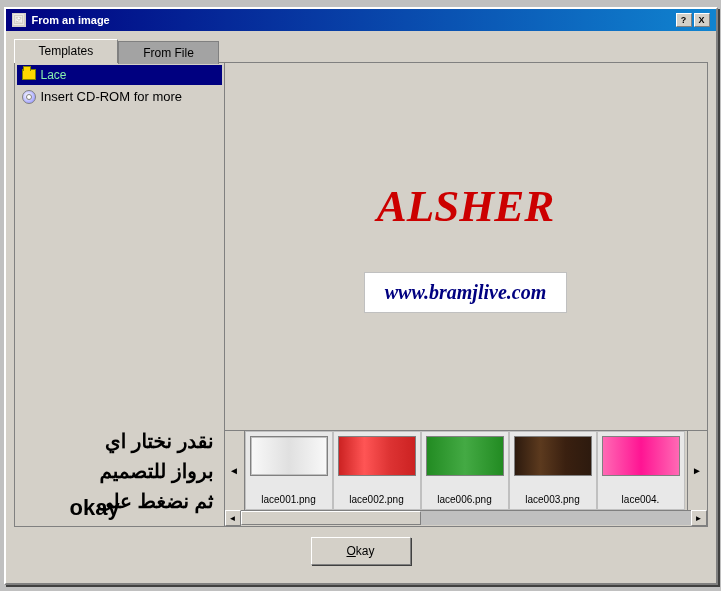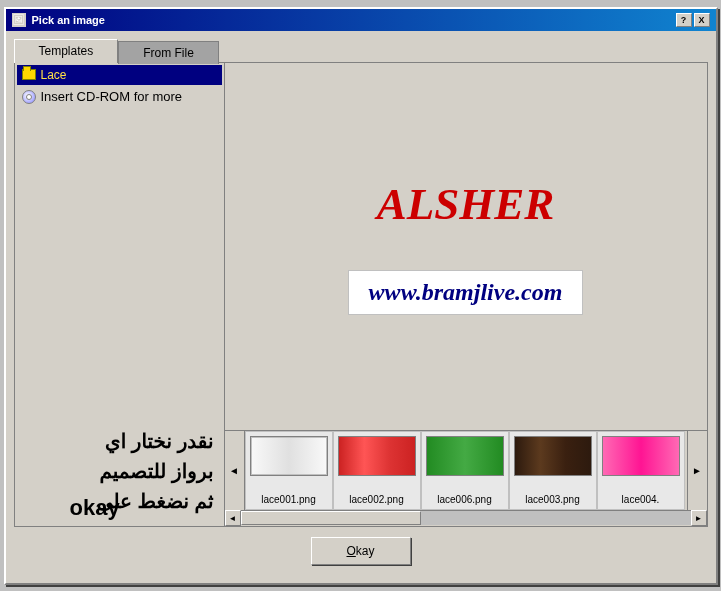--- a/index.html
+++ b/index.html
@@ -121,21 +121,21 @@
       flex: 1;
       overflow-y: auto;
       padding: 2px;
     }
     .tree-item {
       display: flex;
       align-items: center;
       gap: 4px;
       padding: 2px 4px;
       background: #000080;
-      color: #fde047;
+      color: #86efac;
     }
     .tree-item-icon {
       width: 16px;
       height: 16px;
       display: flex;
       align-items: center;
       justify-content: center;
     }
     .folder-icon {
       width: 14px;
@@ -199,21 +199,21 @@
       font-weight: bold;
       margin-bottom: 40px;
     }
     .website-box {
       background: white;
       border: 1px solid #c0c0c0;
       padding: 8px 20px;
     }
     .website-text {
       font-family: 'Times New Roman', serif;
-      font-size: 24px;
+      font-size: 20px;
       color: #000080;
       font-style: italic;
       font-weight: bold;
     }
     .thumbnail-area {
       display: flex;
       background: #d4d0c8;
       border-top: 1px solid #808080;
       overflow: hidden;
     }
@@ -329,21 +329,21 @@
     }
   </style>
 </head>
 <body>
 
 <div class="dialog">
 
   <div class="title-bar">
     <div class="title-bar-left">
       <div class="title-icon">🖼</div>
-      <span class="title-text">Pick an image</span>
+      <span class="title-text">From an image</span>
     </div>
     <div class="title-buttons">
       <div class="title-btn">?</div>
       <div class="title-btn">X</div>
     </div>
   </div>
 
   <div class="dialog-content">
 
     <div class="tab-bar">

